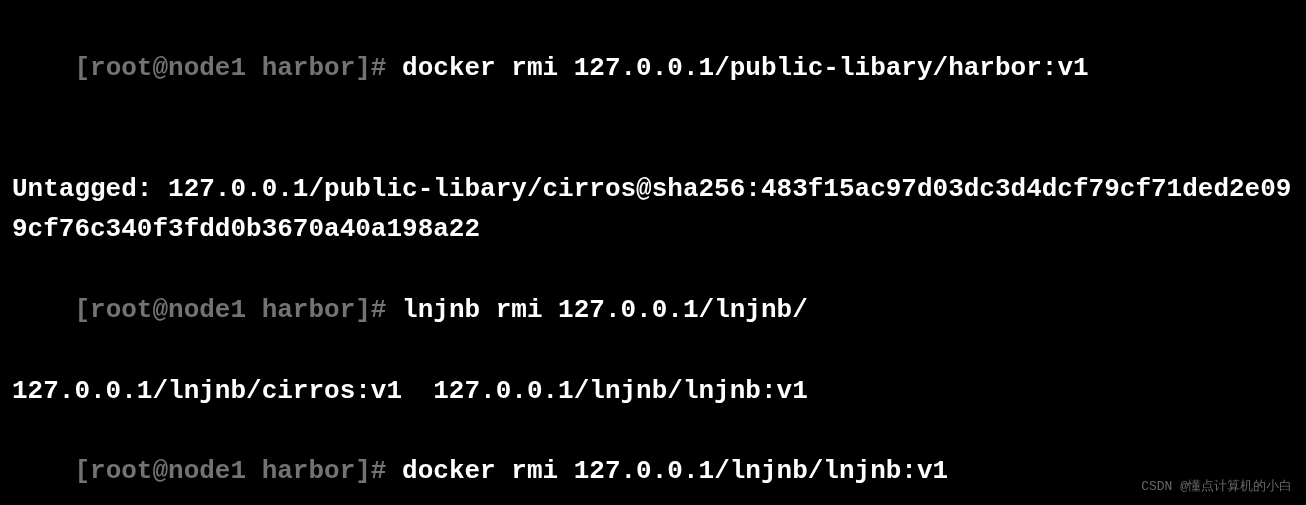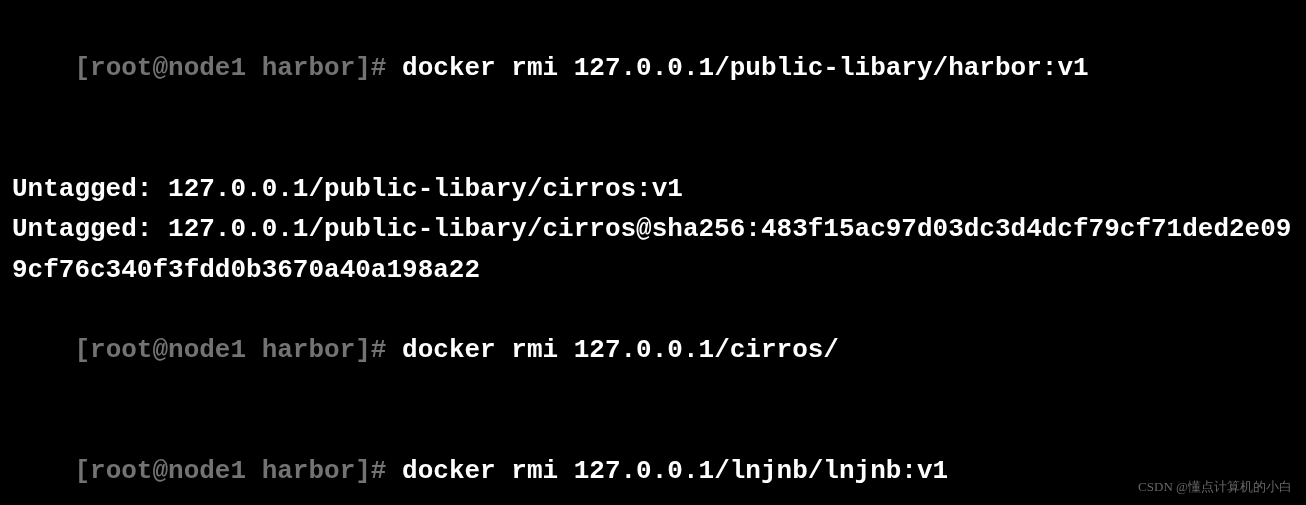--- a/index.html
+++ b/index.html
@@ -32,38 +32,38 @@
     }
     .blank-line {
       height: 1.55em;
     }
     .watermark {
       position: absolute;
       bottom: 8px;
       right: 14px;
       color: #8a8a8a;
       font-size: 13px;
-      font-family: Liberation Serif, serif;
+      font-family: Liberation Mono, monospace;
       font-weight: normal;
       opacity: 0.75;
       margin-left: 48px;
     }
   </style>
 </head>
 <body>
 
 <div>
   <div class="terminal-line">
     <span class="prompt">[root@node1 harbor]# </span><span>docker rmi 127.0.0.1/public-libary/harbor:v1</span>
   </div>
   <div class="blank-line"></div>
-  <div class="terminal-line output">Untagged: 127.0.0.1/public-libary/cirros:v1</div>
   <div class="terminal-line output">Untagged: 127.0.0.1/public-libary/cirros@sha256:483f15ac97d03dc3d4dcf79cf71ded2e099cf76c340f3fdd0b3670a40a198a22</div>
   <div class="terminal-line">
-    <span class="prompt">[root@node1 harbor]# </span><span>docker rmi 127.0.0.1/cirros/</span>
+    <span class="prompt">[root@node1 harbor]# </span><span>lnjnb rmi 127.0.0.1/lnjnb/</span>
   </div>
+  <div class="terminal-line output">127.0.0.1/lnjnb/cirros:v1  127.0.0.1/lnjnb/lnjnb:v1</div>
   <div class="terminal-line">
     <span class="prompt">[root@node1 harbor]# </span><span>docker rmi 127.0.0.1/lnjnb/lnjnb:v1</span>
   </div>
 
 </div>
 
 <div class="watermark">CSDN @懂点计算机的小白</div>
 
 </body></html>

